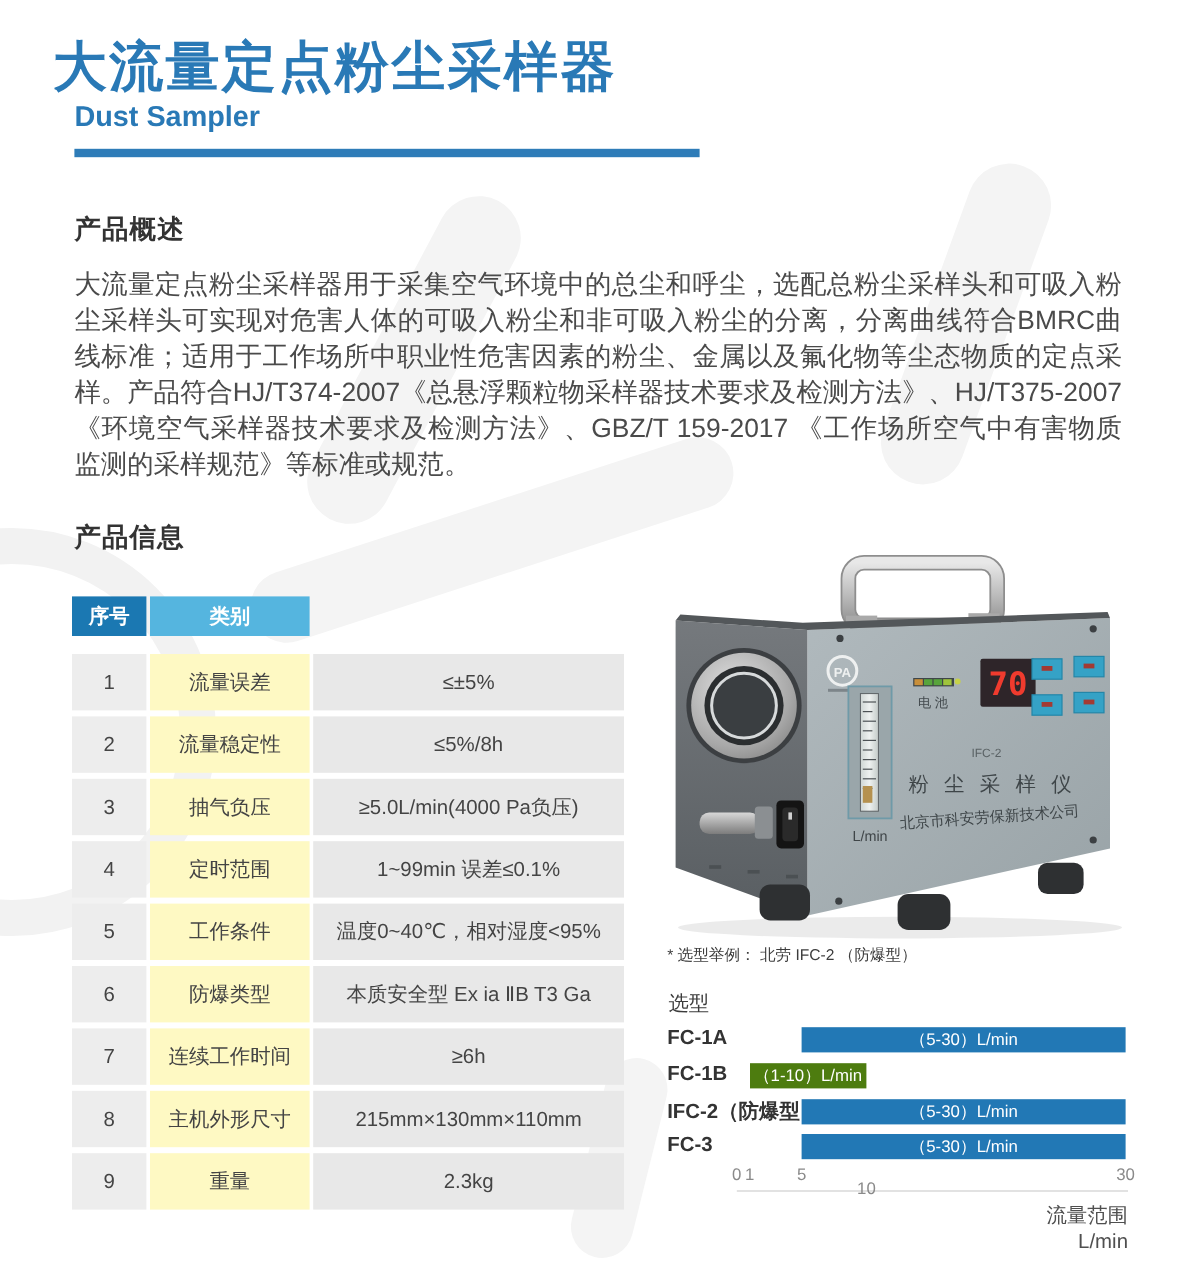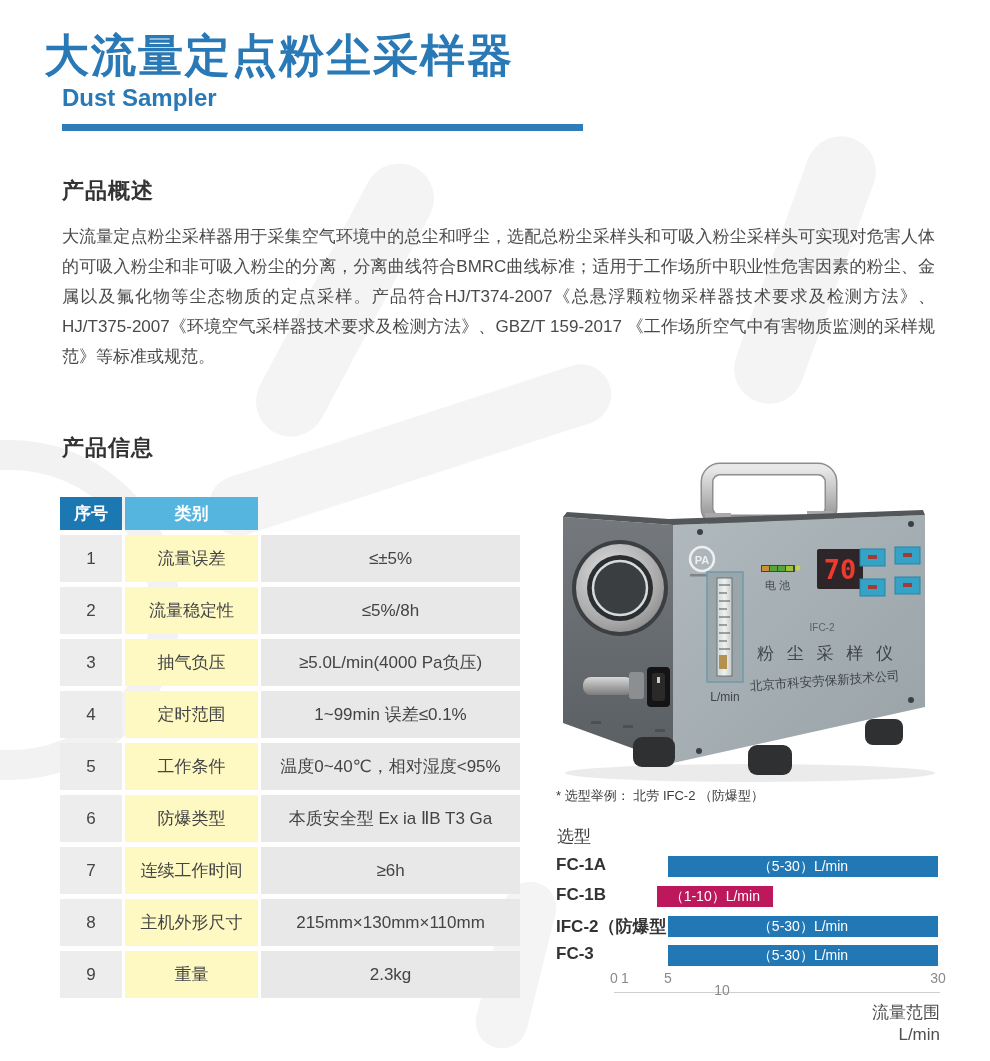--- a/index.html
+++ b/index.html
@@ -25,31 +25,31 @@
 
   
   .page-title { left:44px; top:26px; font-size:45px; font-weight:900;
                 color:#2979B6; letter-spacing:2px; }
   .page-subtitle { left:62px; top:84px; font-size:24px; font-weight:800; color:#2979B6; }
   .divider { left:62px; top:124px; width:521px; height:7px; background:#2E7CB8; }
 
   
   .sec-heading { font-size:22px; font-weight:700; color:#333; letter-spacing:1px; }
   .overview-heading { left:62px; top:176px; }
-  .overview-body { left:62px; top:222px; width:873px; font-size:17px;
+  .overview-body { left:62px; top:222px; width:873px; font-size:22px;
                    line-height:30px; color:#4a4a4a; text-align:justify; }
 
   
   .info-heading { left:62px; top:433px; }
   .spec-table { left:60px; top:497px; width:460px; }
   .trow { display:flex; gap:3px; margin-bottom:5px; }
   .trow .c1 { width:62px; }
   .trow .c2 { width:133px; }
   .trow .c3 { flex:1; }
-  .thead { height:33px; margin-bottom:5px; display:flex; gap:3px; }
+  .thead { height:33px; margin-bottom:15px; display:flex; gap:3px; }
   .thead > div { display:flex; align-items:center; justify-content:center;
                  color:#fff; font-size:17px; font-weight:700; }
   .thead .c1 { width:62px; background:#1B78B2; }
   .thead .c2 { width:133px; background:#55B5DF; }
   .thead .c3 { flex:1; background:#1B78B2; }
   .tcell { height:47px; display:flex; align-items:center; justify-content:center;
            font-size:17px; color:#444; }
   .trow .c1 { background:#ededed; }
   .trow .c2 { background:#fef9c3; font-weight:400;text-align:right; }
   .trow .c3 { background:#e8e8e8; }
@@ -286,21 +286,21 @@
 <div class="layer select-note">* 选型举例： 北劳 IFC-2 （防爆型）</div>
 <div class="layer select-heading">选型</div>
 
 <div class="layer flow-chart">
   <div class="bar-row" style="top:3px">
     <span class="model-label">FC-1A</span>
     <span class="bar" style="left: 138px; width: 270px; background: rgb(34, 120, 181);">（5-30）L/min</span>
   </div>
   <div class="bar-row" style="top:33px">
     <span class="model-label">FC-1B</span>
-    <span class="bar" style="left: 94.8px; width: 116px; background: #be185d; margin-left: 32px;">（1-10）L/min</span>
+    <span class="bar" style="left: 94.8px; width: 97px; background: #4d7c0f;">（1-10）L/min</span>
   </div>
   <div class="bar-row" style="top:63px">
     <span class="model-label">IFC-2（防爆型）</span>
     <span class="bar" style="left: 138px; width: 270px; background: rgb(34, 120, 181);">（5-30）L/min</span>
   </div>
   <div class="bar-row" style="top:92px">
     <span class="model-label">FC-3</span>
     <span class="bar" style="left: 138px; width: 270px; background: rgb(34, 120, 181);">（5-30）L/min</span>
   </div>
 

